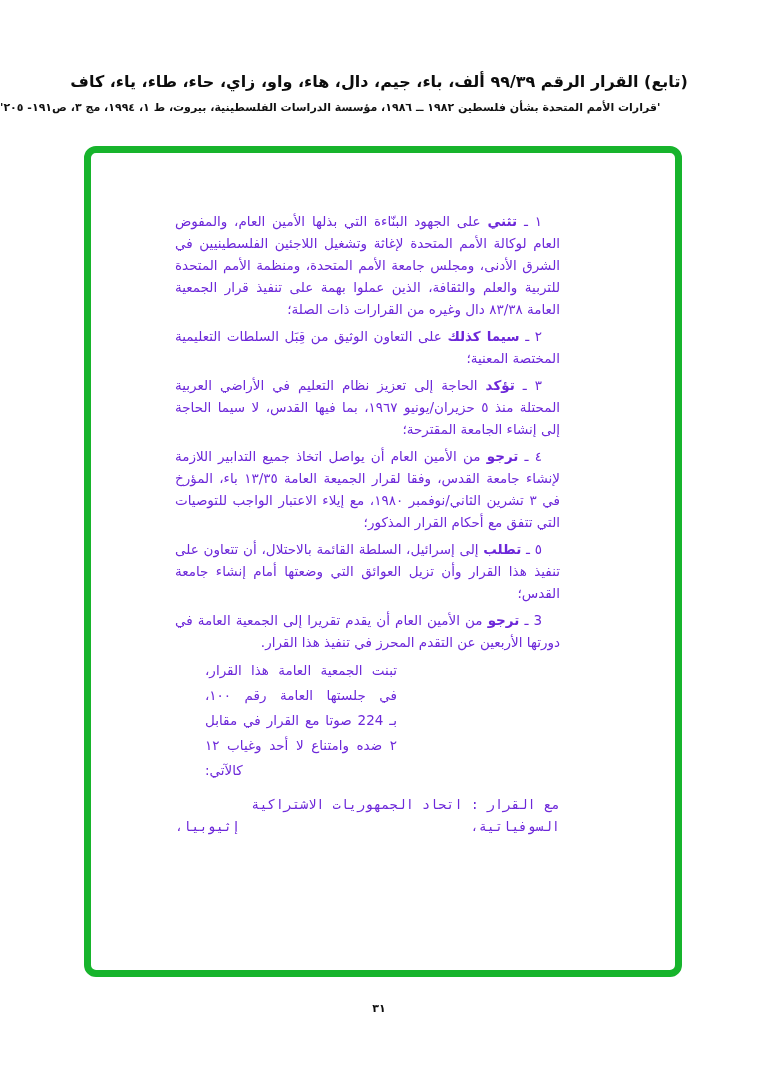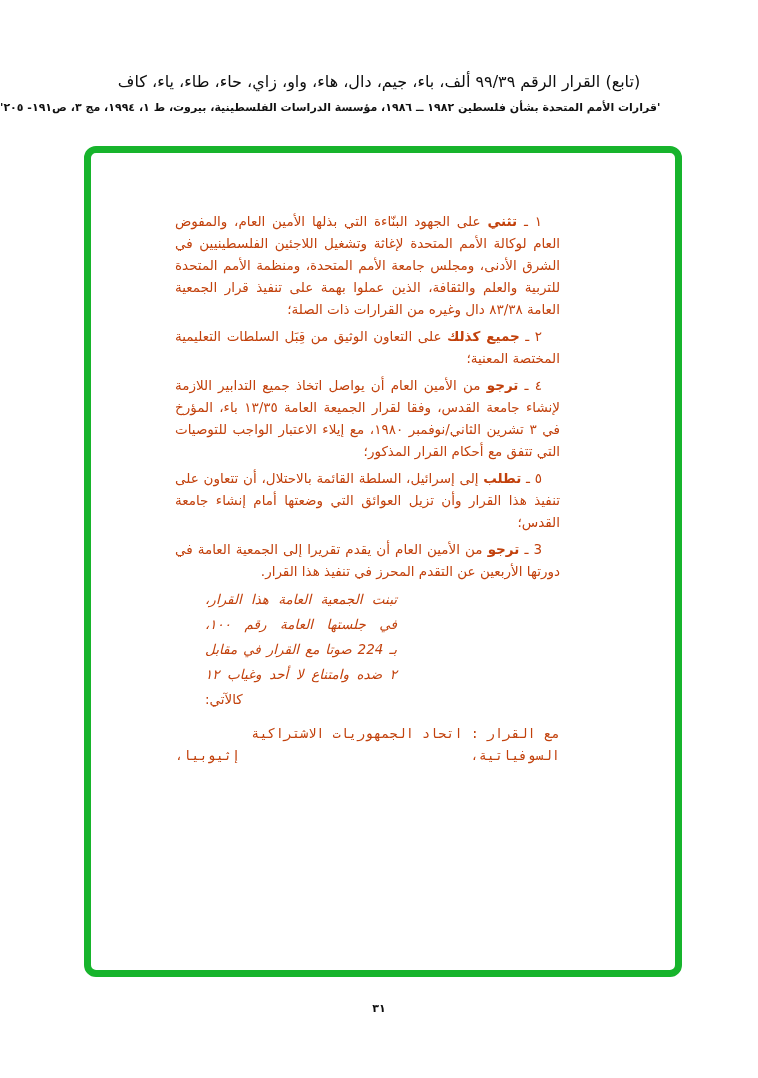--- a/index.html
+++ b/index.html
@@ -7,21 +7,21 @@
     position:relative;
     width:758px;height:1078px;
     background:#ffffff;
     font-family:"DejaVu Sans", sans-serif;
     color:#1a1a1a;
     overflow:hidden;
   }
   .header-title{
     position:absolute;top:72px;left:0;right:0;
     direction:rtl;text-align:center;
-    font-size:16px;font-weight:normal;color:#0d0d0d;
+    font-size:16px;font-weight:bold;color:#0d0d0d;
     letter-spacing:0.2px;
   }
   .header-citation{
     position:absolute;top:101px;left:0;right:0;
     direction:rtl;text-align:left;
     font-size:11px;font-weight:bold;color:#111;
   }
   .document-frame{
     position:absolute;left:84px;top:146px;
     width:584px;height:817px;
@@ -35,21 +35,20 @@
     font-size:13.5px;line-height:22px;
     text-align:justify;
     color:#1b1b1b;
   }
   .para{margin:0 0 5px 0;text-indent:18px;}
   .para .lead{font-weight:bold;}
   .vote-block{
     width:192px;
     margin:3px 163px 0 0;
     line-height:25px;
-    font-style:italic;
   }
   .vote-line{
     text-align:right;
     text-align-last:justify;
     white-space:nowrap;
   }
   .as-follows{
     margin:0 34px 0 0;
     line-height:25px;
     text-align:right;
@@ -70,25 +69,26 @@
 <body>
 
 <div class="page">
 
   <div class="header-title" dir="rtl">(تابع) القرار الرقم ٩٩/٣٩ ألف، باء، جيم، دال، هاء، واو، زاي، حاء، طاء، ياء، كاف</div>
 
   <div class="header-citation" dir="rtl">'قرارات الأمم المتحدة بشأن فلسطين ١٩٨٢ ــ ١٩٨٦، مؤسسة الدراسات الفلسطينية، بيروت، ط ١، ١٩٩٤، مج ٣، ص١٩١- ٢٠٥'</div>
 
   <div class="document-frame" style="border-color: rgb(23, 180, 44);"></div>
 
-  <div class="resolution-text" dir="rtl" style="color: #c2410c;">
+  <div class="resolution-text" dir="rtl" style="color: #6d28d9;">
 
     <div id="paragraphs-container">
         <p class="para"><span>١ ـ </span><span class="lead">تثني</span> على الجهود البنّاءة التي بذلها الأمين العام، والمفوض العام لوكالة الأمم المتحدة لإغاثة وتشغيل اللاجئين الفلسطينيين في الشرق الأدنى، ومجلس جامعة الأمم المتحدة، ومنظمة الأمم المتحدة للتربية والعلم والثقافة، الذين عملوا بهمة على تنفيذ قرار الجمعية العامة ٨٣/٣٨ دال وغيره من القرارات ذات الصلة؛</p>
-        <p class="para"><span>٢ ـ </span><span class="lead">جميع كذلك</span> على التعاون الوثيق من قِبَل السلطات التعليمية المختصة المعنية؛</p>
+        <p class="para"><span>٢ ـ </span><span class="lead">سيما كذلك</span> على التعاون الوثيق من قِبَل السلطات التعليمية المختصة المعنية؛</p>
+        <p class="para"><span>٣ ـ </span><span class="lead">تؤكد</span> الحاجة إلى تعزيز نظام التعليم في الأراضي العربية المحتلة منذ ٥ حزيران/يونيو ١٩٦٧، بما فيها القدس، لا سيما الحاجة إلى إنشاء الجامعة المقترحة؛</p>
         <p class="para"><span>٤ ـ </span><span class="lead">ترجو</span> من الأمين العام أن يواصل اتخاذ جميع التدابير اللازمة لإنشاء جامعة القدس، وفقا لقرار الجميعة العامة ١٣/٣٥ باء، المؤرخ في ٣ تشرين الثاني/نوفمبر ١٩٨٠، مع إيلاء الاعتبار الواجب للتوصيات التي تتفق مع أحكام القرار المذكور؛</p>
         <p class="para"><span>٥ ـ </span><span class="lead">تطلب</span> إلى إسرائيل، السلطة القائمة بالاحتلال، أن تتعاون على تنفيذ هذا القرار وأن تزيل العوائق التي وضعتها أمام إنشاء جامعة القدس؛</p>
         <p class="para"><span>3 ـ </span><span class="lead">ترجو</span> من الأمين العام أن يقدم تقريرا إلى الجمعية العامة في دورتها الأربعين عن التقدم المحرز في تنفيذ هذا القرار.</p>
       </div>
 
     <div class="vote-block">
       <div id="vote-lines-container">
           <div class="vote-line">تبنت الجمعية العامة هذا القرار،</div>
           <div class="vote-line">في جلستها العامة رقم ١٠٠،</div>
           <div class="vote-line">بـ 224 صوتا مع القرار في مقابل</div>

